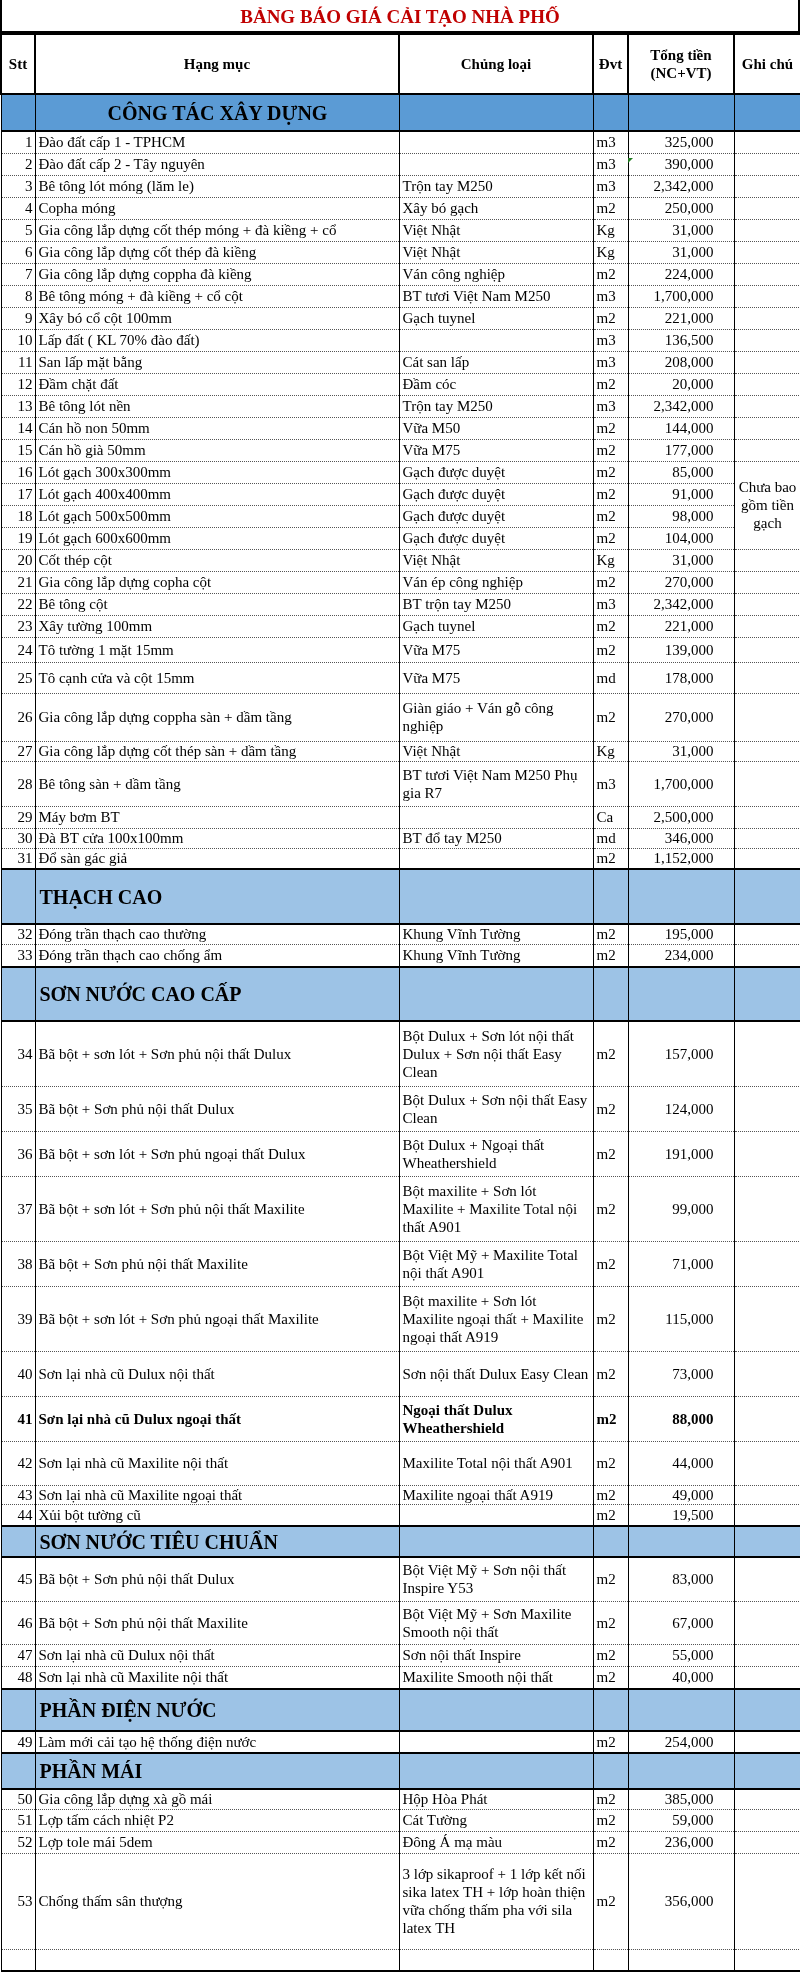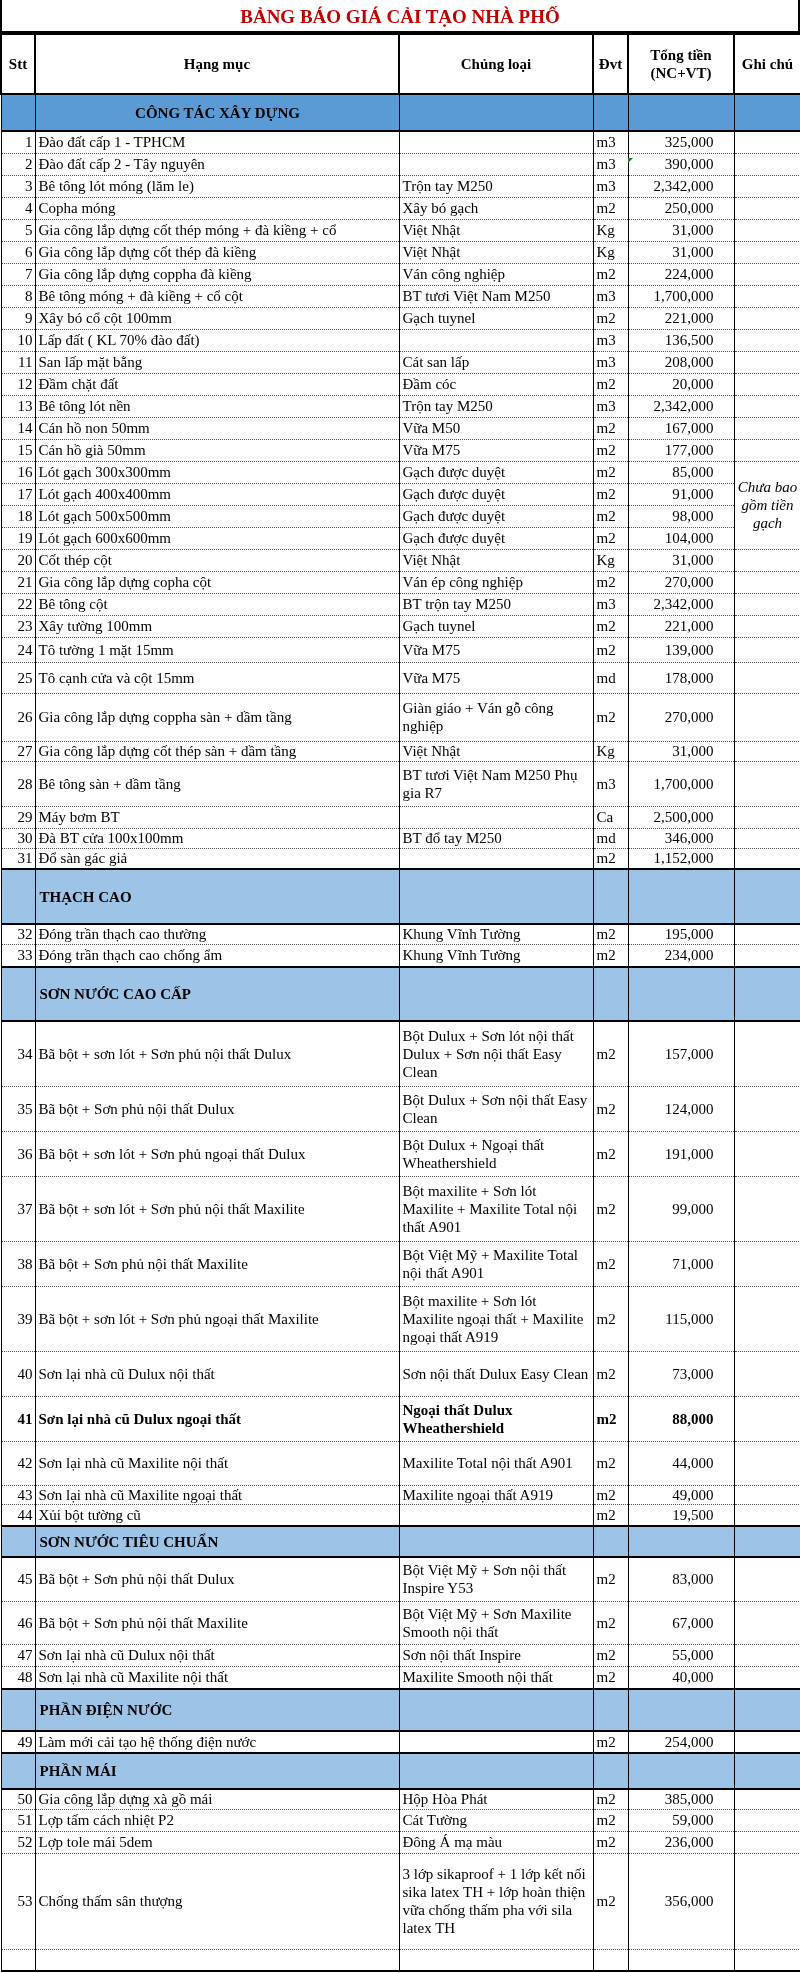--- a/index.html
+++ b/index.html
@@ -6,21 +6,21 @@
   body { width:800px; height:1973px; overflow:hidden; font-family:"Liberation Serif", "DejaVu Serif", serif; color:#000; }
   .title { height:33px; line-height:33px; text-align:center; color:#c00000; font-weight:bold; font-size:19px; border-bottom:2px solid #000; border-left:2px solid #000; border-right:2px solid #000; box-sizing:border-box; }
   table { border-collapse:collapse; width:800px; table-layout:fixed; }
   td, th { padding:0 3px; font-size:15px; line-height:18px; overflow:hidden; vertical-align:middle; }
   td { border-left:1.5px solid #000; border-right:1.5px solid #000; border-bottom:1px dotted #555; }
   th { border:2px solid #000; font-weight:bold; font-size:15px; text-align:center; height:58px; }
   .c-stt { text-align:right; padding-right:2px; }
   .c-unit { text-align:left; padding-left:3px; }
   .c-total { text-align:right; padding-right:20px; }
   .c-note { text-align:center; }
-  tr.section td { font-weight:bold; font-size:15px; border-top:2px solid #000; border-bottom:2px solid #000; border-left:1.5px solid #000; border-right:1.5px solid #000; background:#9dc3e6; }
+  tr.section td { font-weight:bold; font-size:20px; border-top:2px solid #000; border-bottom:2px solid #000; border-left:1.5px solid #000; border-right:1.5px solid #000; background:#9dc3e6; }
   tr.section.primary td { background:#5b9bd5; }
   tr.section.primary td.c-name { text-align:center; }
   tr.section td.c-name { padding-left:4px; }
   tr.item td.c-name { padding-left:3px; }
   tr.blank td { border-bottom:2px solid #000; }
   .green-tick { position:absolute; left:628px; top:158px; width:0; height:0; border-top:5px solid #1f7a1f; border-right:5px solid transparent; }
 </style>
 </head>
 <body>
 
@@ -159,38 +159,38 @@
           <td class="c-type">Trộn tay M250</td>
           <td class="c-unit">m3</td>
           <td class="c-total">2,342,000</td>
           <td class="c-note"></td>
         </tr>
         <tr class="item" style="height: 22px;">
           <td class="c-stt">14</td>
           <td class="c-name">Cán hồ non 50mm</td>
           <td class="c-type">Vữa M50</td>
           <td class="c-unit">m2</td>
-          <td class="c-total">167,000</td>
+          <td class="c-total">144,000</td>
           <td class="c-note"></td>
         </tr>
         <tr class="item" style="height: 22px;">
           <td class="c-stt">15</td>
           <td class="c-name">Cán hồ già 50mm</td>
           <td class="c-type">Vữa M75</td>
           <td class="c-unit">m2</td>
           <td class="c-total">177,000</td>
           <td class="c-note"></td>
         </tr>
         <tr class="item" style="height: 22px;">
           <td class="c-stt">16</td>
           <td class="c-name">Lót gạch 300x300mm</td>
           <td class="c-type">Gạch được duyệt</td>
           <td class="c-unit">m2</td>
           <td class="c-total">85,000</td>
-          <td class="c-note" rowspan="4" style="border-bottom: 1px dotted rgb(85, 85, 85); font-style: italic;">Chưa bao gồm tiền gạch</td>
+          <td class="c-note" rowspan="4" style="border-bottom: 1px dotted rgb(85, 85, 85);">Chưa bao gồm tiền gạch</td>
         </tr>
         <tr class="item" style="height: 22px;">
           <td class="c-stt">17</td>
           <td class="c-name">Lót gạch 400x400mm</td>
           <td class="c-type">Gạch được duyệt</td>
           <td class="c-unit">m2</td>
           <td class="c-total">91,000</td>
         </tr>
         <tr class="item" style="height: 22px;">
           <td class="c-stt">18</td>

